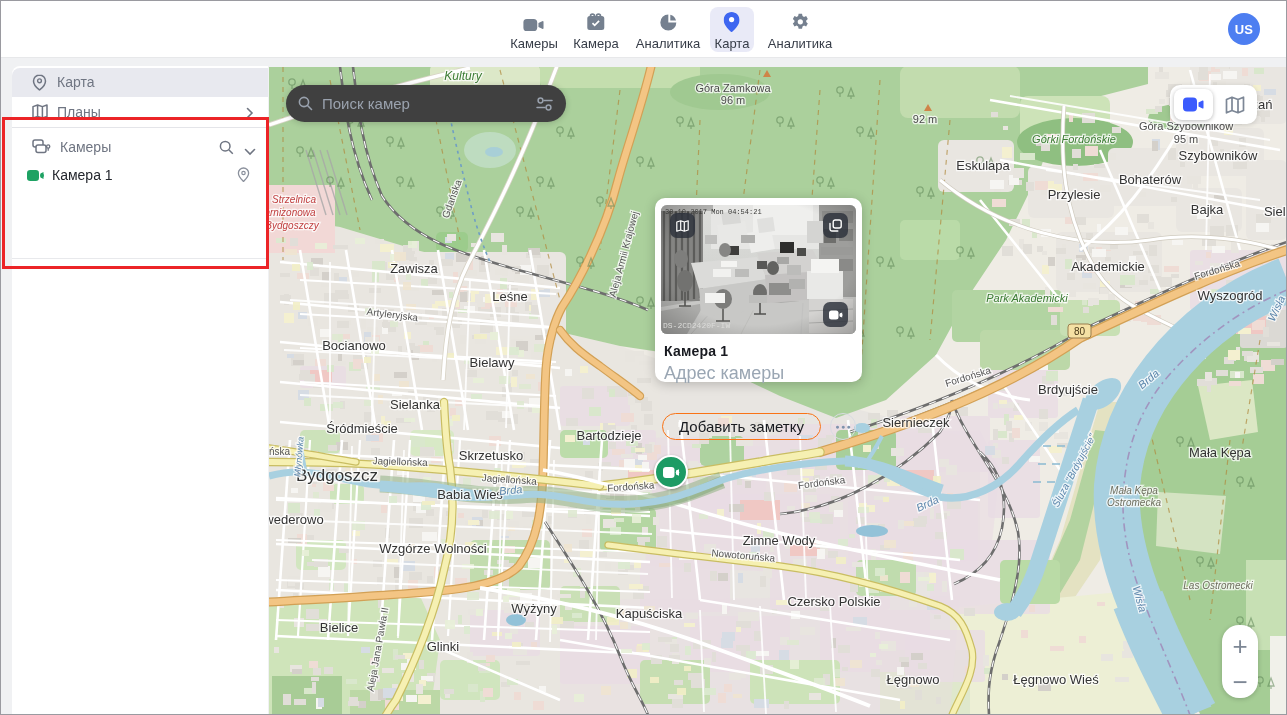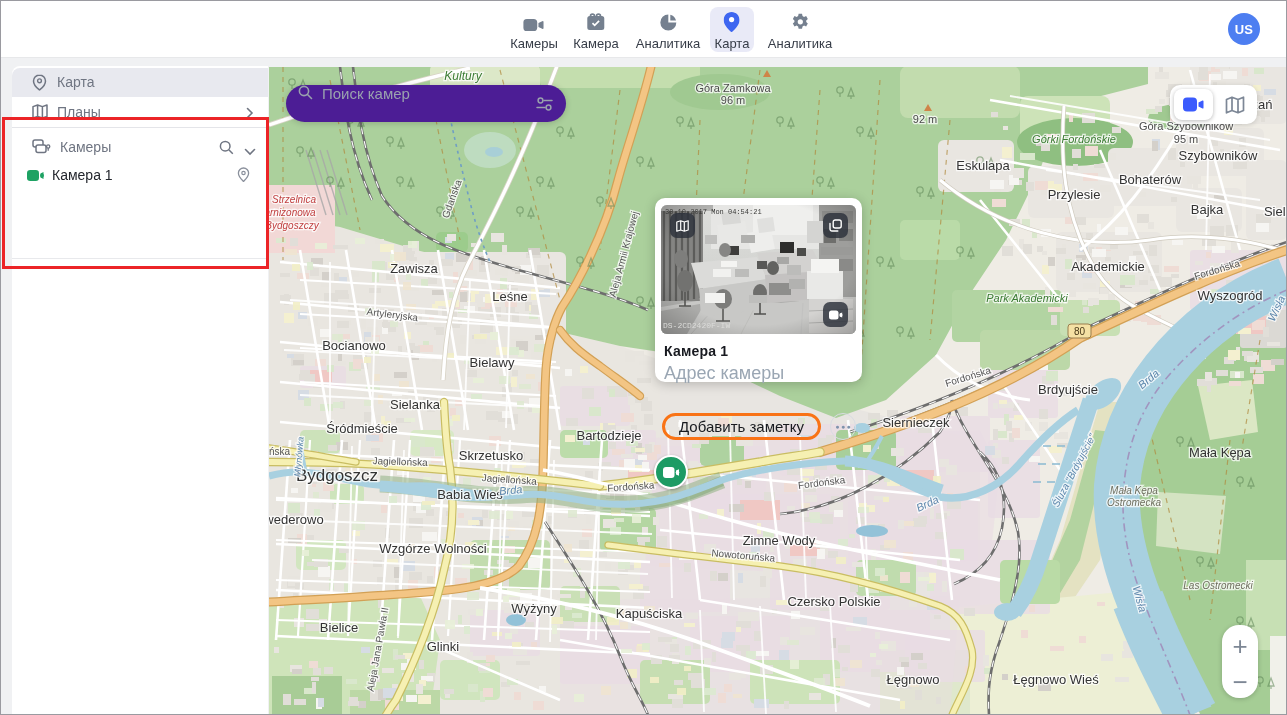--- a/index.html
+++ b/index.html
@@ -9,34 +9,34 @@
 .nav .ic{height:22px;display:flex;align-items:flex-end;justify-content:center}
 .nav .lb{font-size:13px;color:#363c47;margin-top:4px;white-space:nowrap}
 #avatar{position:absolute;left:1228px;top:13px;width:32px;height:32px;border-radius:50%;background:#4d7ef1;color:#fff;font-size:13px;font-weight:bold;display:flex;align-items:center;justify-content:center;z-index:41;letter-spacing:.3px}
 #sidebar{position:absolute;left:12px;top:66px;width:256px;height:649px;background:#fff;border-radius:8px 0 0 0;z-index:30}
 .srow{position:absolute;left:0;width:256px;height:30px;display:flex;align-items:center;color:#6f7582;font-size:14px}
 .srow .sic{width:16px;height:16px;margin-left:20px;margin-right:9px;flex:none}
 .citem{position:absolute;left:0;width:256px;height:32px;display:flex;align-items:center;color:#23262d;font-size:14px}
 .citem .sic{width:17px;height:13px;margin-left:15px;margin-right:8px;flex:none}
 #redbox{position:absolute;left:2px;top:117px;width:267px;height:152px;border:3px solid #ec2427;z-index:50}
 #map{position:absolute;left:269px;top:58px;width:1017px;height:656px;overflow:hidden;z-index:10}
-#search{position:absolute;left:286px;top:85px;width:280px;height:37px;background:#4c1d95;border-radius:19px;z-index:20;display:flex;box-shadow:0 1px 6px rgba(0,0,0,.18)}
+#search{position:absolute;left:286px;top:85px;width:280px;height:37px;background:#404040;border-radius:19px;z-index:20;display:flex;align-items:center;box-shadow:0 1px 6px rgba(0,0,0,.18)}
 #search .ph{color:#9aa2ae;font-size:15px;margin-left:9px}
 #toggle{position:absolute;left:1170px;top:85px;width:87px;height:39px;background:#fff;border-radius:10px;z-index:20;box-shadow:0 1px 5px rgba(0,0,0,.15);display:flex;align-items:center}
 #togglel{position:absolute;left:4px;top:4px;width:39px;height:31px;background:#fff;border-radius:8px;box-shadow:0 1px 4px rgba(0,0,0,.28);display:flex;align-items:center;justify-content:center}
 #toggler{position:absolute;left:47px;top:4px;width:36px;height:31px;display:flex;align-items:center;justify-content:center}
 #zoomctl{position:absolute;left:1222px;top:625px;width:36px;height:73px;background:#fff;border-radius:17px;z-index:20;box-shadow:0 1px 5px rgba(0,0,0,.2)}
 #zoomctl .zp{position:absolute;left:0;width:36px;text-align:center;color:#7d8795;font-size:26px;font-weight:300;line-height:1}
 #marker{position:absolute;left:654px;top:455px;width:34px;height:34px;border-radius:50%;background:#1d9b64;border:2.5px solid #fff;z-index:18;box-shadow:0 1px 3px rgba(0,0,0,.3);display:flex;align-items:center;justify-content:center}
 #card{position:absolute;left:655px;top:198px;width:207px;height:184px;background:#fff;border-radius:10px;z-index:25;box-shadow:0 2px 12px rgba(0,0,0,.22)}
 #cam{position:absolute;left:6px;top:7px;width:195px;height:129px;border-radius:6px;overflow:hidden;background:#cfcfcd}
 .ovl{position:absolute;width:25px;height:25px;border-radius:7px;background:rgba(44,49,58,.82);display:flex;align-items:center;justify-content:center}
 #ctitle{position:absolute;left:9px;top:145px;font-size:14px;font-weight:bold;color:#17191f;letter-spacing:.2px}
 #caddr{position:absolute;left:9px;top:165px;font-size:18px;color:#9aa6b3}
-#cbtn{position:absolute;left:7px;top:215px;width:159px;height:27px;border:3px solid #f97316;border-radius:14px;display:flex;align-items:center;justify-content:center;font-size:15px;color:#191b20}
+#cbtn{position:absolute;left:7px;top:215px;width:159px;height:27px;border:1px solid #f97316;border-radius:14px;display:flex;align-items:center;justify-content:center;font-size:15px;color:#191b20}
 #cdots{position:absolute;left:175px;top:215px;width:26px;height:27px;border:1px solid #d9dce2;border-radius:14px;display:flex;align-items:center;justify-content:center;color:#7f93ad;font-size:7px;letter-spacing:1.5px;text-indent:1.5px}
 </style></head><body>
 <div id="map"></div>
 <svg id="mapsvg" width="1018" height="648" viewBox="269 67 1018 648" xmlns="http://www.w3.org/2000/svg" font-family="'Liberation Sans',sans-serif" style="position:absolute;left:269px;top:67px">
     <rect x="269" y="58" width="1018" height="657" fill="#efece5"></rect>
     <polygon points="269,215 340,227 420,251 470,263 520,277 560,332 620,346 660,360 660,714 269,714" fill="#e9e6e0"></polygon>
     <polygon points="660,360 980,440 980,714 660,714" fill="#e8e5e1"></polygon>
     <polygon points="269,67 1148,67 1148,84 1062,106 1040,170 1006,240 966,300 936,355 886,400 836,418 780,396 700,358 620,346 560,332 520,277 470,263 420,251 340,227 269,216" fill="#abd09c"></polygon>
     <rect x="430" y="64" width="110" height="44" rx="6" fill="#dce8c8"></rect>
     <rect x="540" y="62" width="160" height="26" rx="6" fill="#c4deae"></rect>

